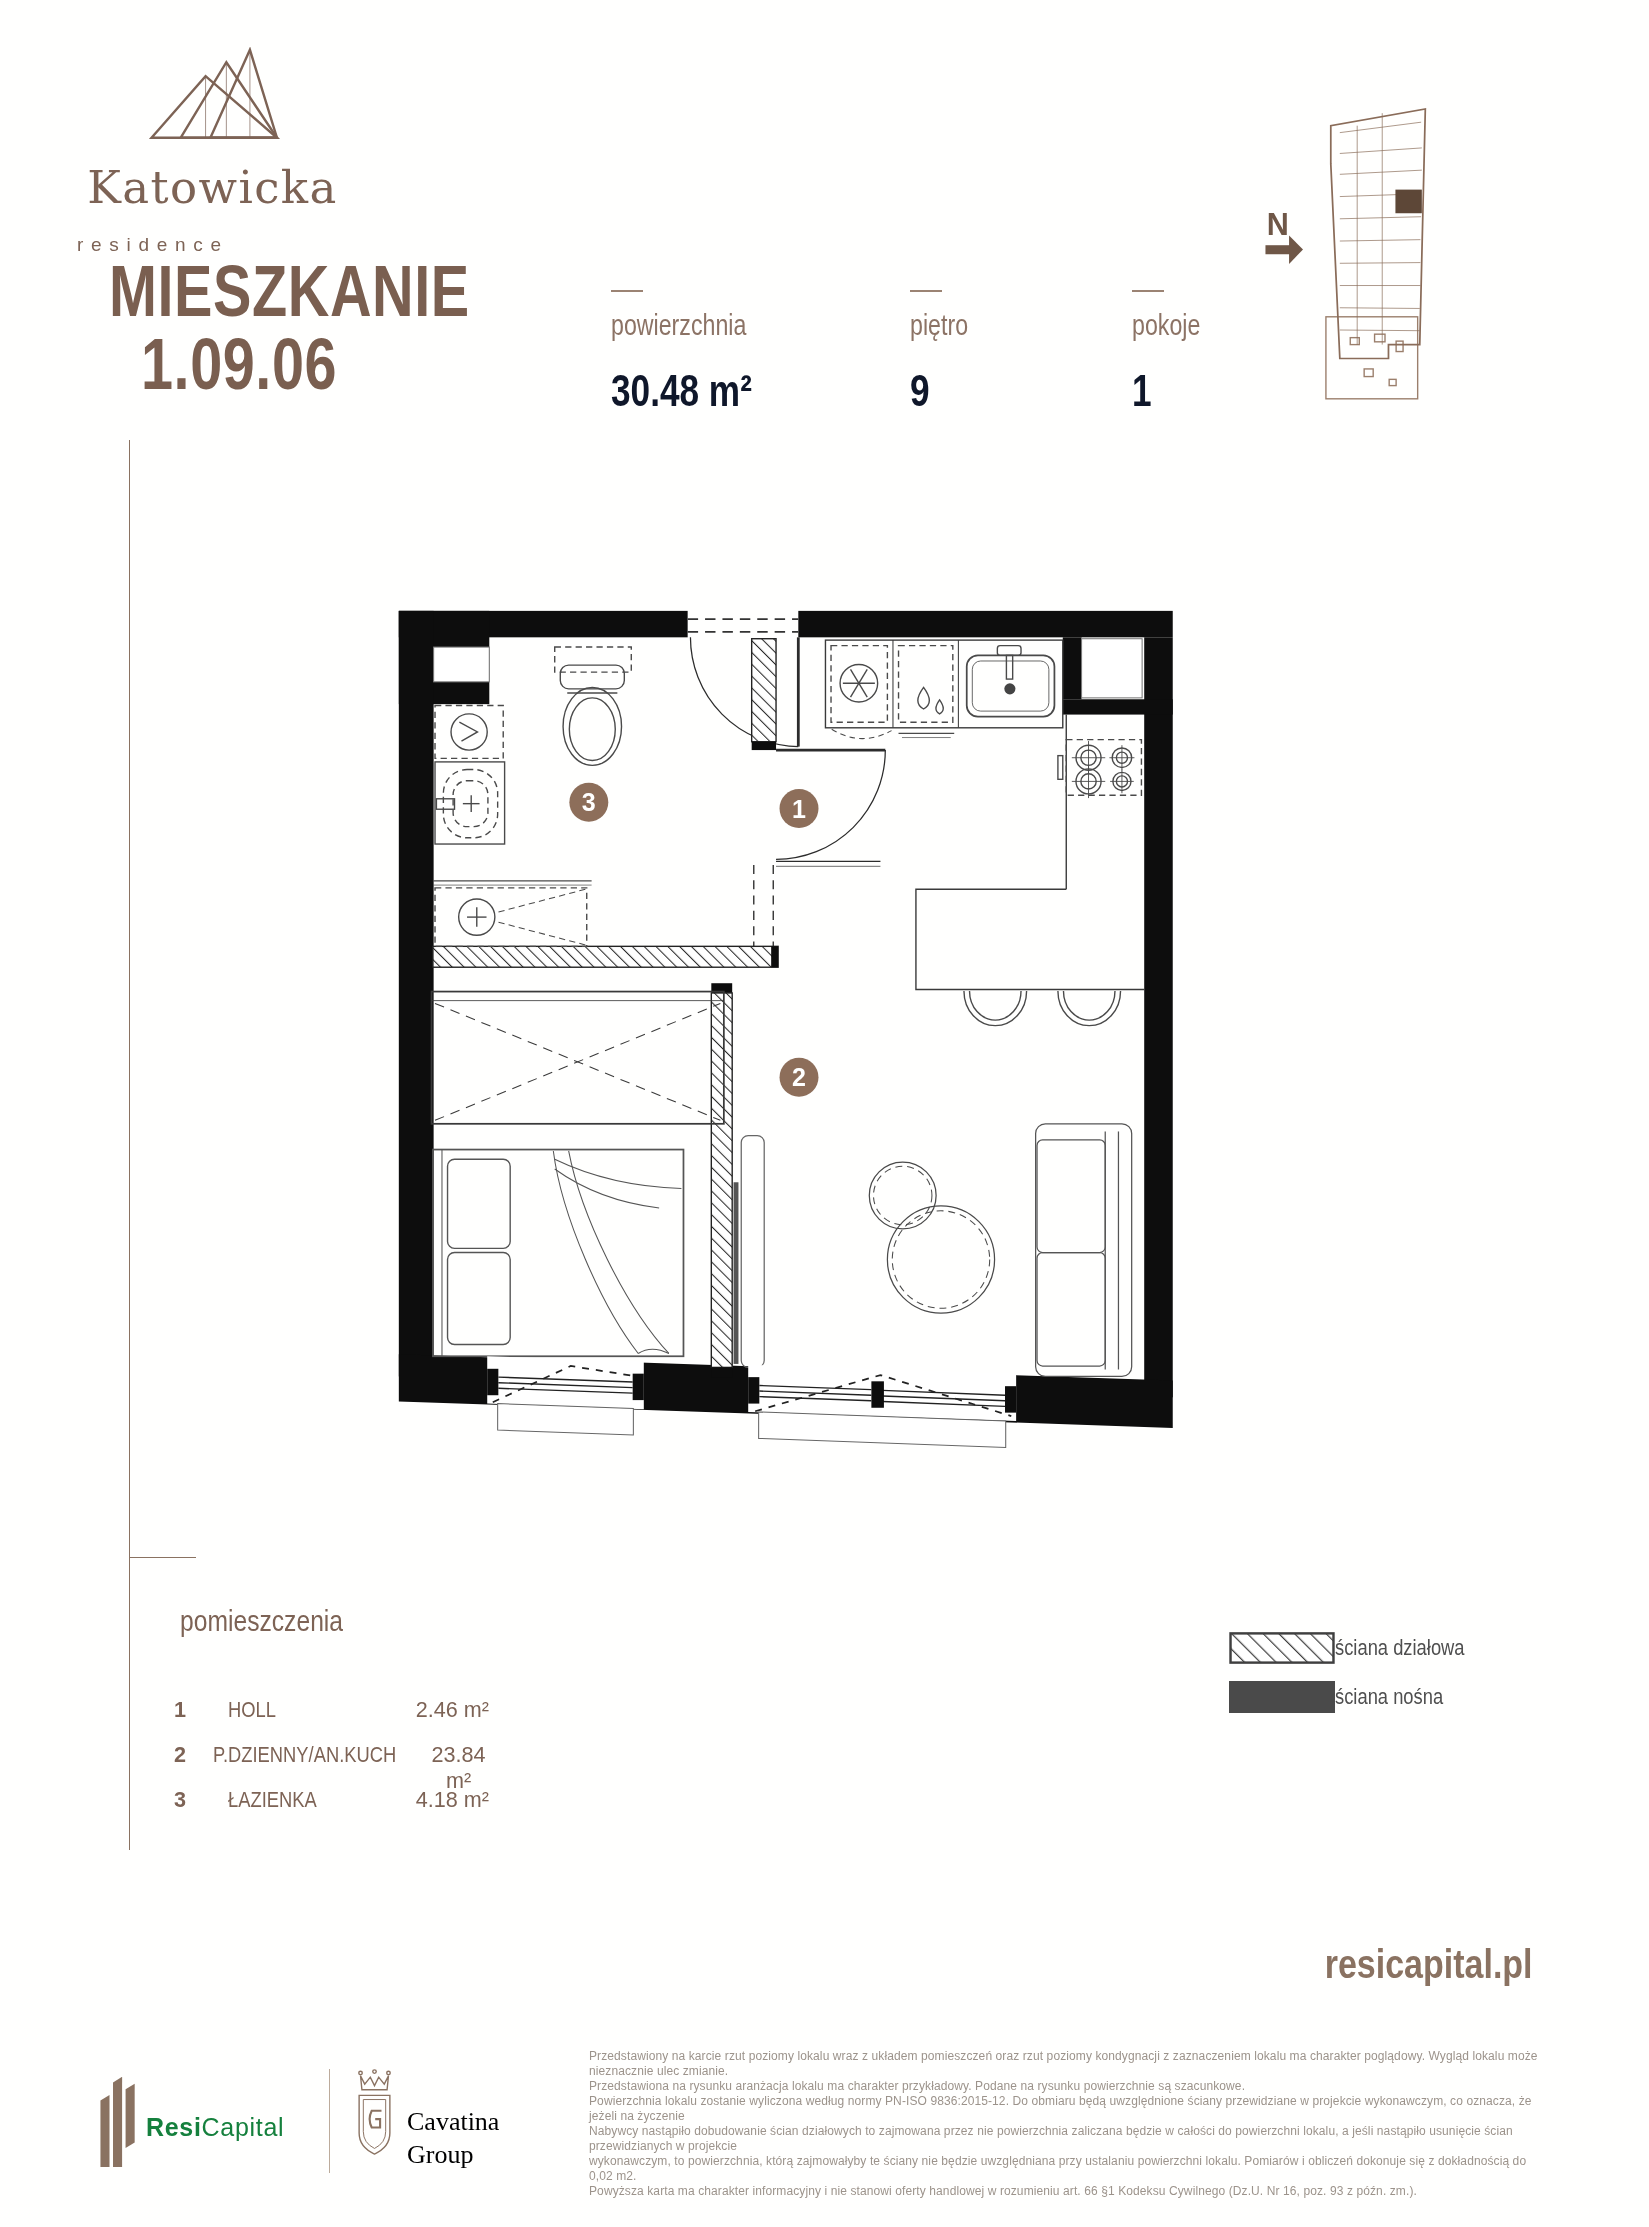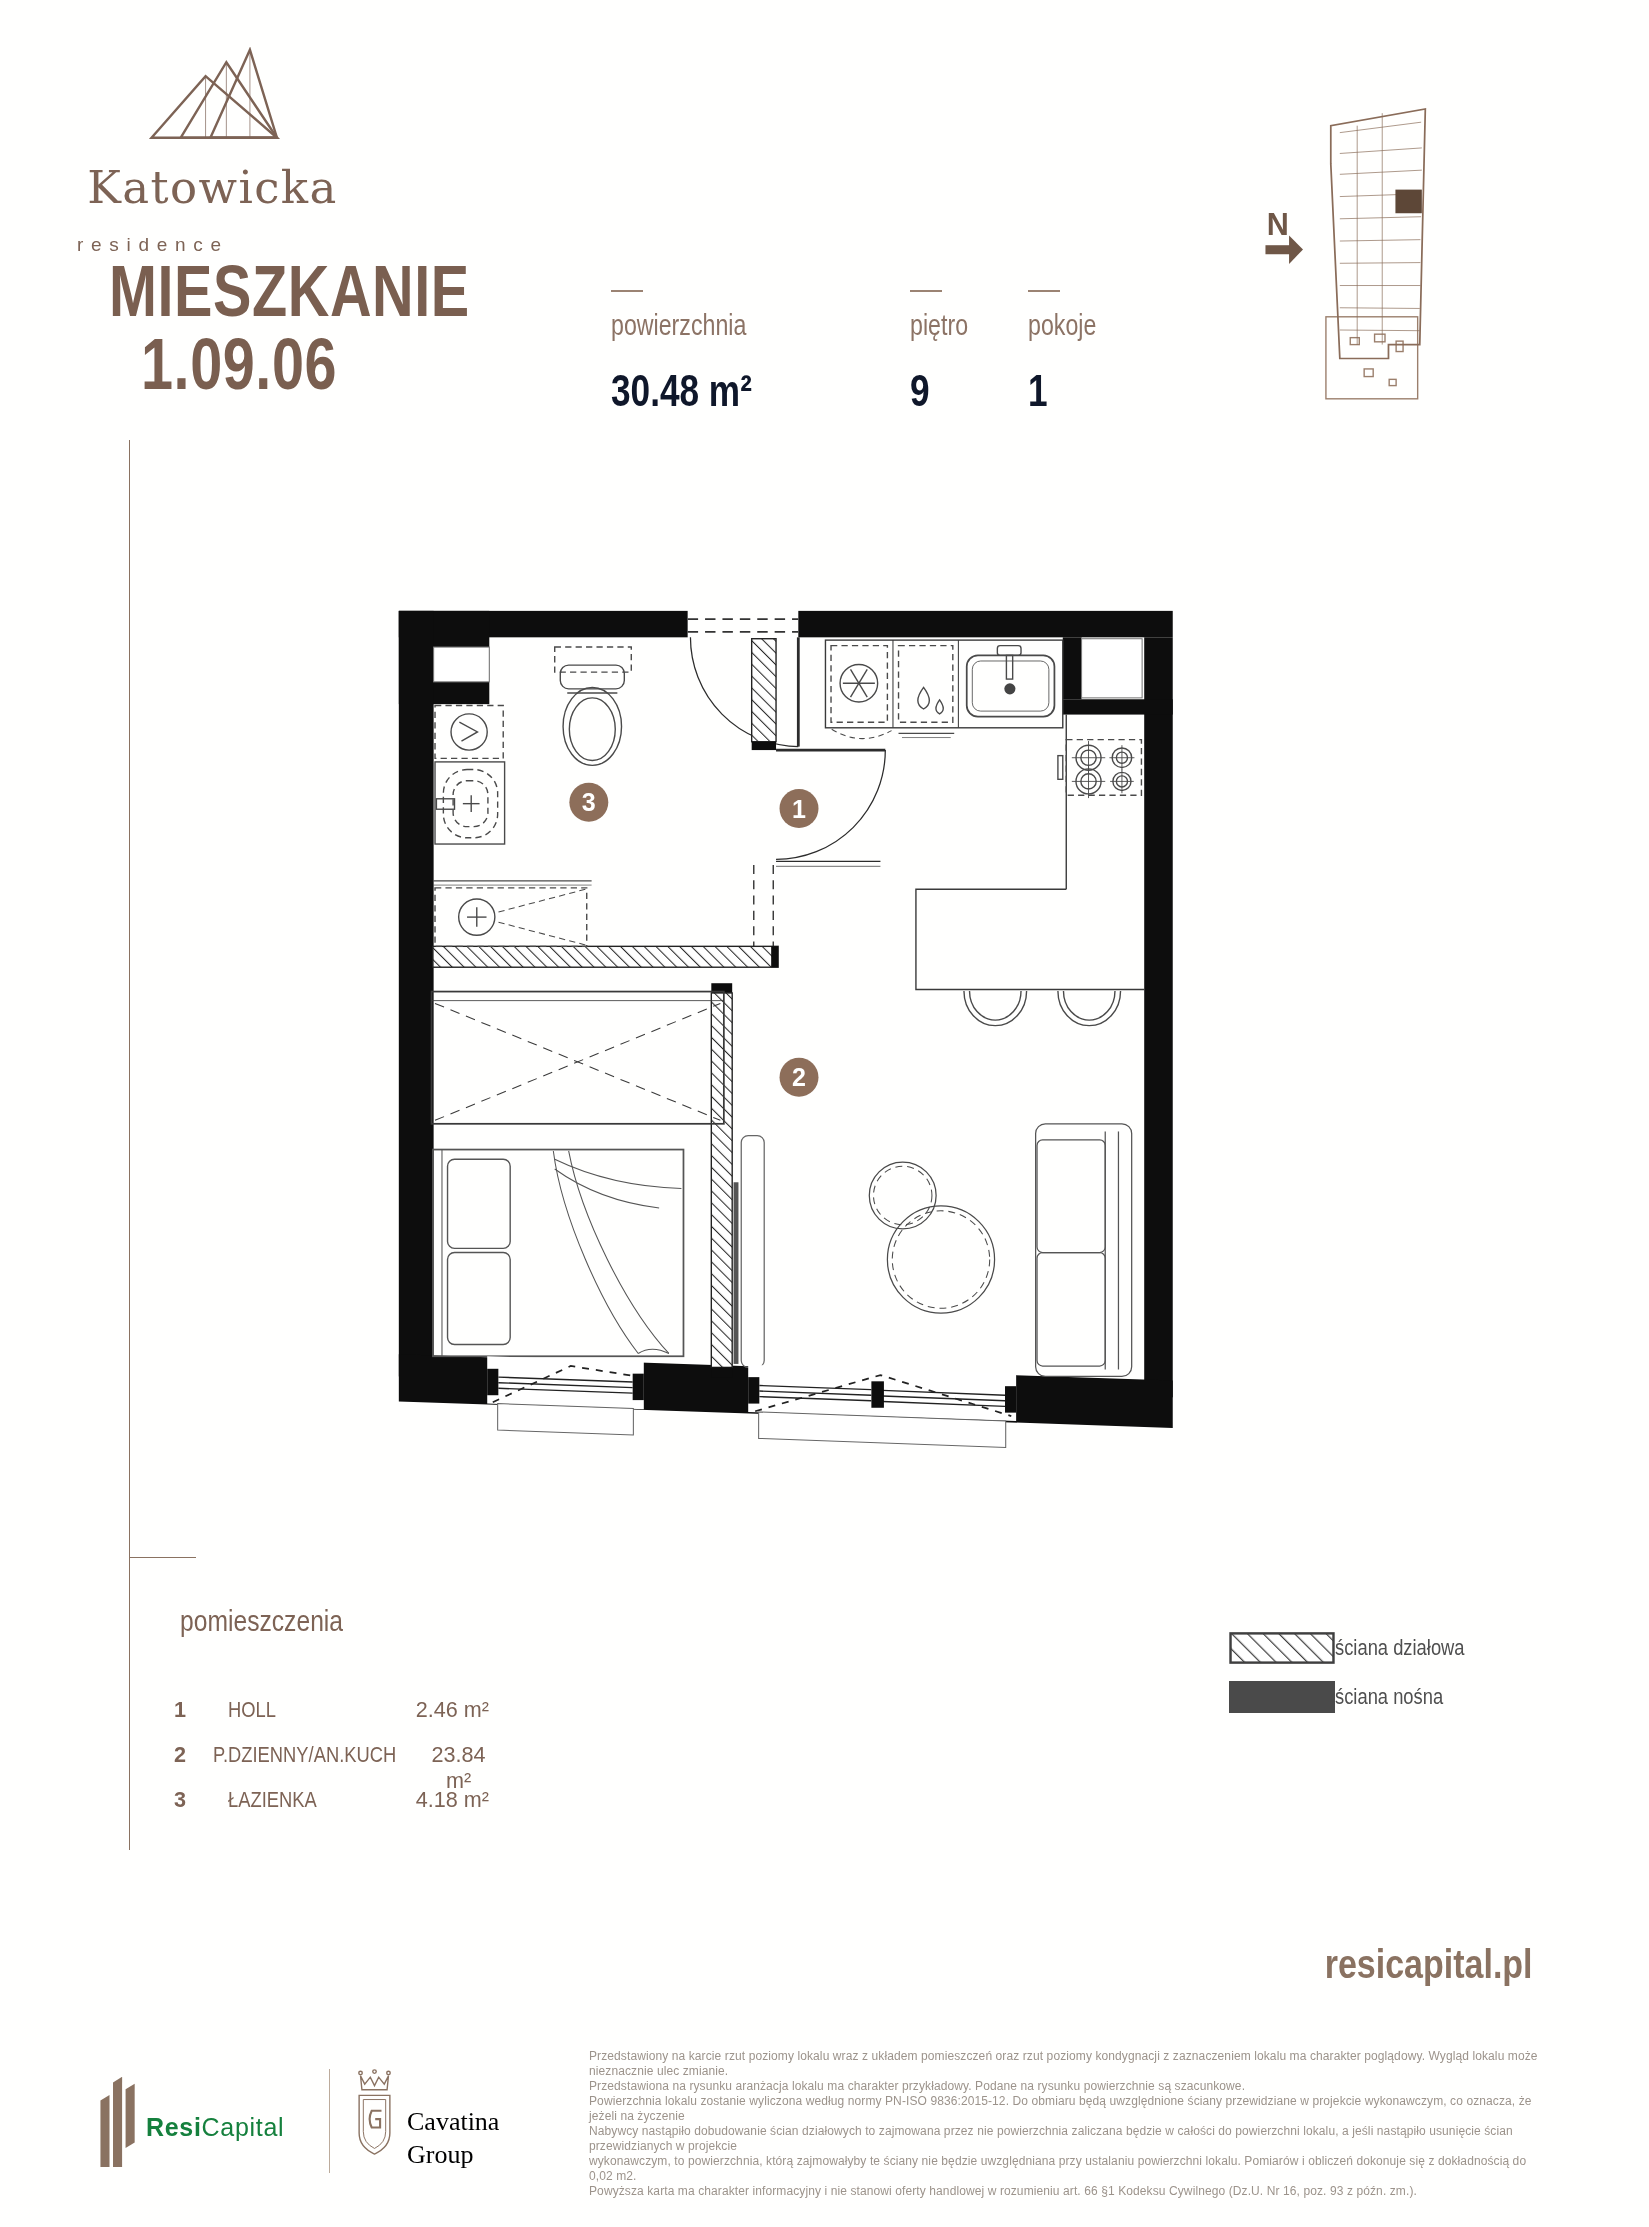--- a/index.html
+++ b/index.html
@@ -71,21 +71,21 @@
   <div class="abs stat" style="left:611px;">
     <div class="overline"></div>
     <div class="lbl"><span class="cond">powierzchnia</span></div>
     <div class="val"><span class="cond">30.48 m²</span></div>
   </div>
   <div class="abs stat" style="left:910px;">
     <div class="overline"></div>
     <div class="lbl"><span class="cond">piętro</span></div>
     <div class="val"><span class="cond">9</span></div>
   </div>
-  <div class="abs stat" style="left:1028px;">
+  <div class="abs stat" style="left:1132px;">
     <div class="overline"></div>
     <div class="lbl"><span class="cond">pokoje</span></div>
     <div class="val"><span class="cond">1</span></div>
   </div>
 
   <svg class="abs" style="left:1246px;top:21px;" width="278" height="397" viewBox="0 0 400 570">
     <g>
       <text x="30" y="308" font-size="44" font-weight="bold" fill="#6f5747">N</text>
       <g fill="#6f5747">
         <rect x="28" y="322" width="36" height="13"></rect>

